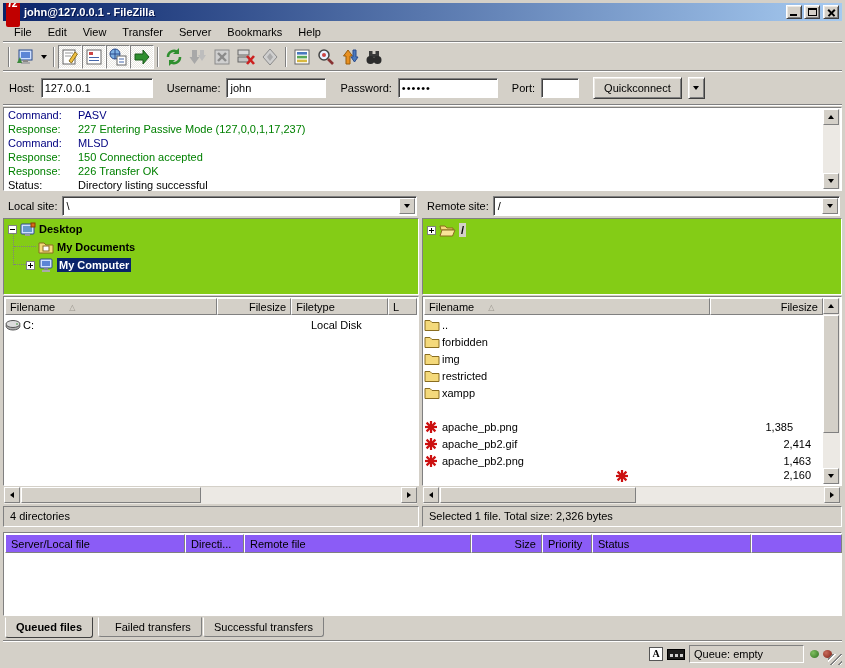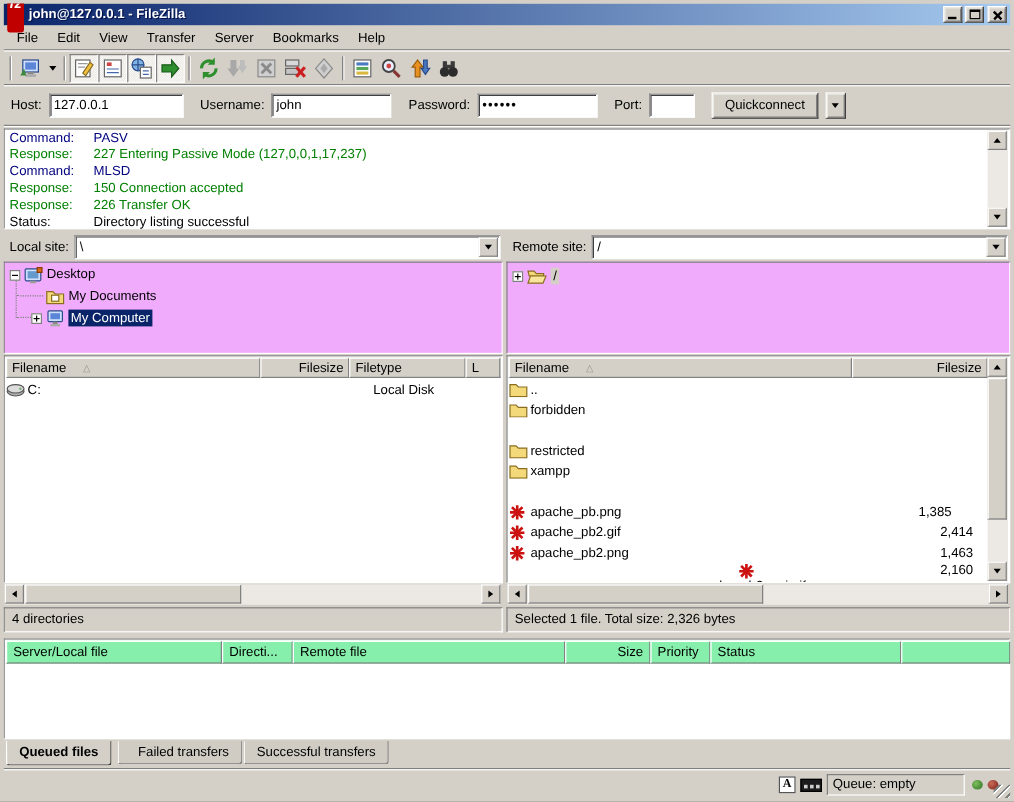--- a/index.html
+++ b/index.html
@@ -99,21 +99,21 @@
 
   
   .pane { position:absolute; top:190px; height:336px; }
   .pane-local { left:0; width:416px; }
   .pane-remote{ left:419px; width:420px; }
   .sitebar { position:absolute; top:2px; left:0; right:0; height:22px; display:flex; align-items:center; gap:4px; padding-left:5px; }
   .site-combo { position:relative; flex:1; height:20px; background:#fff; margin-right:2px; }
   .site-combo .val { position:absolute; left:4px; top:3px; }
   .combo-btn { position:absolute; right:1px; top:1px; width:16px; height:16px; display:flex; align-items:center; justify-content:center; }
 
-  .treebox { position:absolute; top:25px; left:0; right:0; height:77px; background:#f0abfc; overflow:hidden; }
+  .treebox { position:absolute; top:25px; left:0; right:0; height:77px; background:#84cc16; overflow:hidden;font-weight:bold; }
   .tree-row { position:absolute; height:18px; display:flex; align-items:center; gap:3px; }
   .expander { width:9px; height:9px; background:#fff; border:1px solid #808080; position:relative; flex:0 0 auto; }
   .expander::before { content:""; position:absolute; left:1px; top:3px; width:5px; height:1px; background:#000; }
   .expander.plus::after { content:""; position:absolute; left:3px; top:1px; width:1px; height:5px; background:#000; }
   .sel-active { background:#0A246A; color:#fff; padding:1px 2px; }
   .sel-inactive { background:#D4D0C8; padding:1px 2px; }
   .dotted-v { position:absolute; border-left:1px dotted #808080; width:0; }
   .dotted-h { position:absolute; border-top:1px dotted #808080; height:0; }
 
   .listbox { position:absolute; top:103px; left:0; right:0; height:190px; background:#fff; overflow:hidden; }
@@ -127,21 +127,21 @@
   .row-selected { background:#D4D0C8; }
   .cell-size { position:absolute; text-align:right; }
   .cell-type { position:absolute; }
   .status-row { position:absolute; left:0; right:0; height:21px; line-height:19px; padding-left:6px;
                 border:1px solid; border-color:#808080 #FFFFFF #FFFFFF #808080; }
 
   
   .queuebox { position:absolute; left:0; top:529px; width:839px; height:84px; background:#fff; }
   .qrow { position:absolute; top:1px; left:1px; right:1px; height:19px; }
   .qcell { position:absolute; top:0; height:19px; padding:3px 5px; white-space:nowrap; overflow:hidden;
-           border:1px solid; border-color:#FFFFFF #808080 #808080 #FFFFFF; background:#86efac; }
+           border:1px solid; border-color:#FFFFFF #808080 #808080 #FFFFFF; background:#8b5cf6; }
   .qcell.right { text-align:right; }
 
   
   .tabs { position:absolute; left:0; top:614px; right:0; height:22px; }
   .tab { position:absolute; top:0; height:20px; padding:3px 10px 0; background:#D0CCC4;
          border:1px solid; border-color:#D0CCC4 #808080 #808080 #FFFFFF;
          border-radius:0 0 3px 3px; white-space:nowrap; }
   .tab.active { background:#D4D0C8; font-weight:bold; height:21px; border-top-color:#D4D0C8;
                 border-left-color:#FFFFFF; border-right-color:#404040; border-bottom-color:#404040; z-index:2; }
 
@@ -479,20 +479,28 @@
           <span>..</span>
         </div>
       <div class="lrow" style="top:36px;  right:18px;">
           <span class="ficon">
             <svg width="16" height="13">
               <path d="M1 2.5 h5 l2 2 h7 v8 h-14 z" fill="#F4D97B" stroke="#8a6d1f"></path>
             </svg>
           </span>
           <span>forbidden</span>
         </div>
+      <div class="lrow" style="top:53px;  right:18px;">
+          <span class="ficon">
+            <svg width="16" height="13">
+              <path d="M1 2.5 h5 l2 2 h7 v8 h-14 z" fill="#F4D97B" stroke="#8a6d1f"></path>
+            </svg>
+          </span>
+          <span>img</span>
+        </div>
       <div class="lrow" style="top:70px;  right:18px;">
           <span class="ficon">
             <svg width="16" height="13">
               <path d="M1 2.5 h5 l2 2 h7 v8 h-14 z" fill="#F4D97B" stroke="#8a6d1f"></path>
             </svg>
           </span>
           <span>restricted</span>
         </div>
       <div class="lrow" style="top:87px;  right:18px;">
           <span class="ficon">

